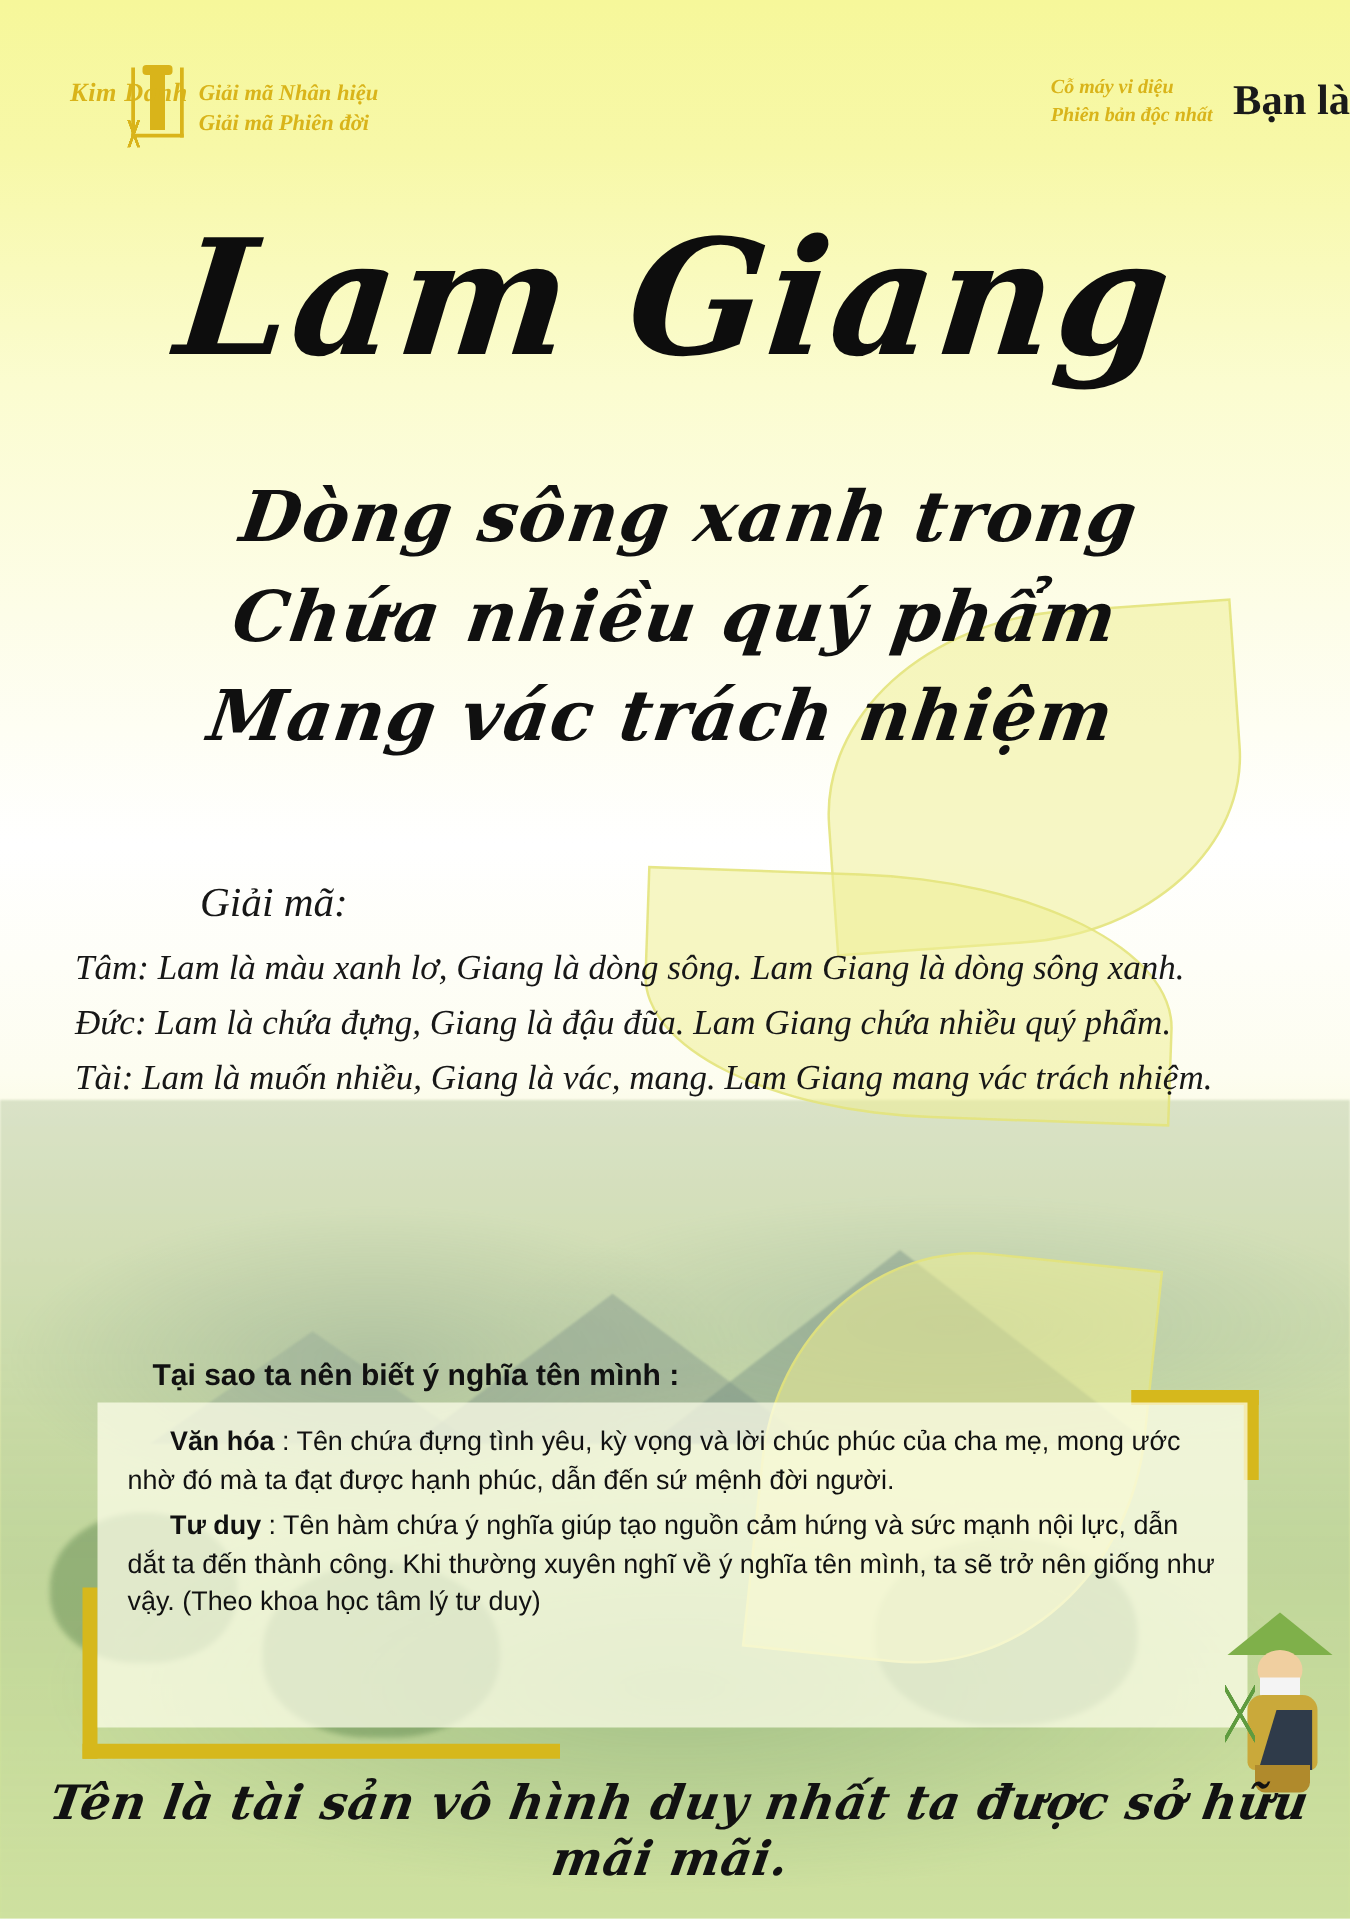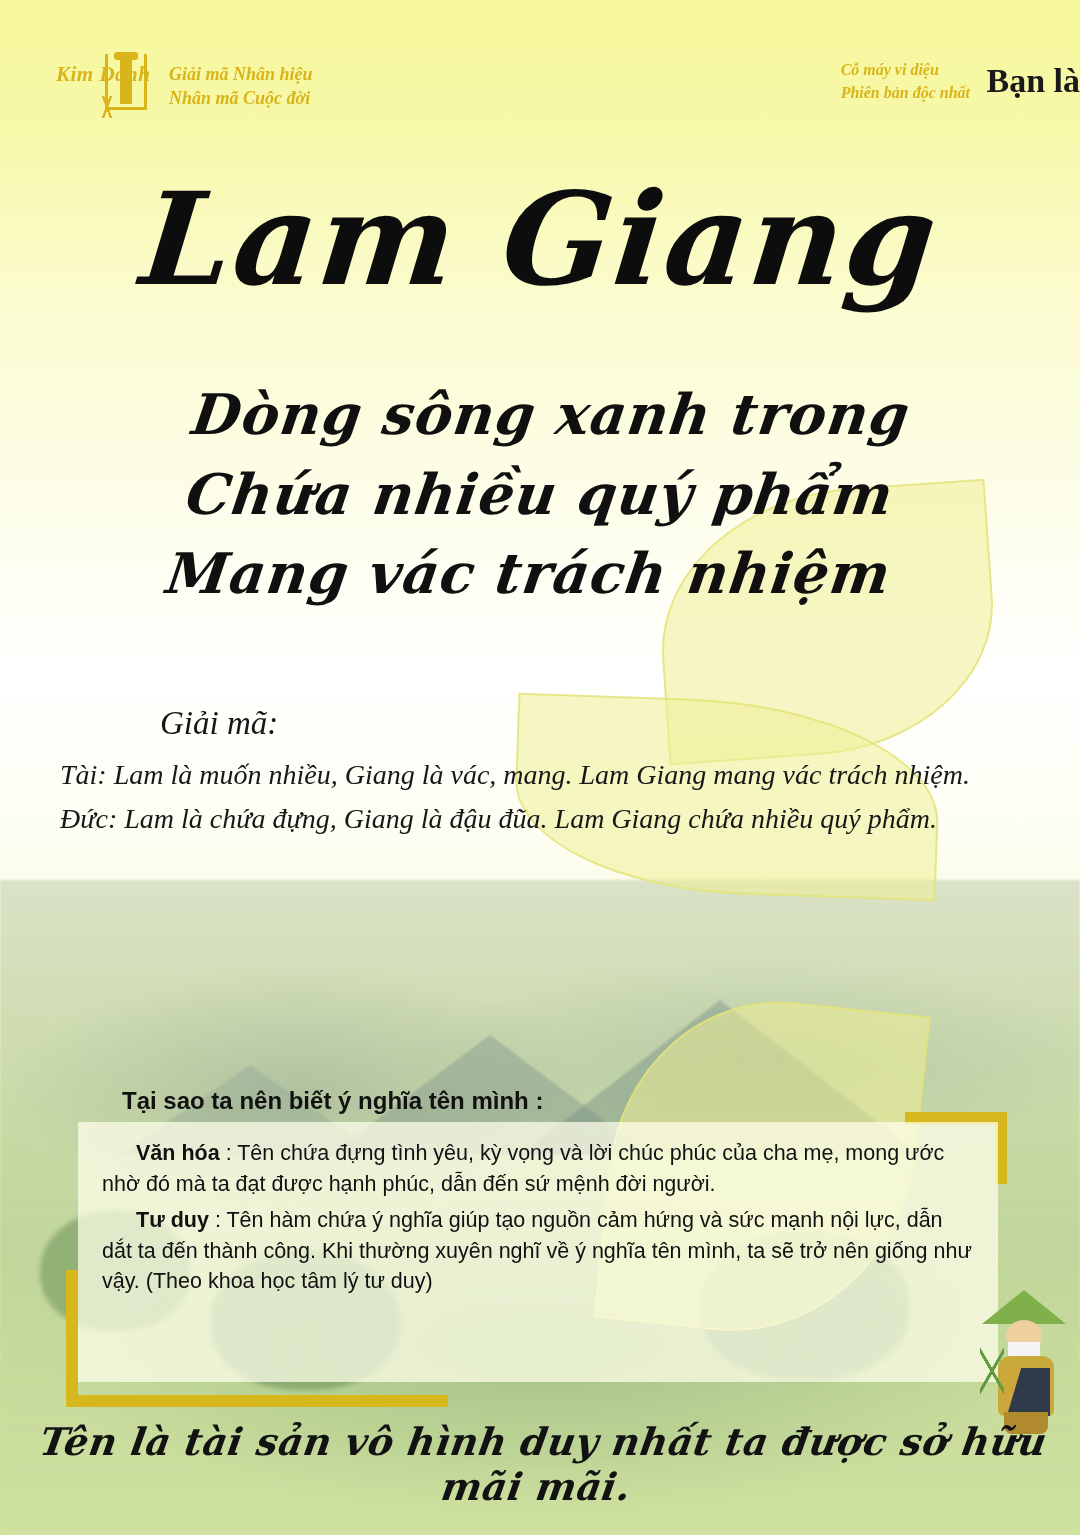--- a/index.html
+++ b/index.html
@@ -94,21 +94,21 @@
     position: absolute;
     top: 0; left: 0; right: 0;
     height: 160px;
   }
   .brand {
     position: absolute;
     left: 95px;
     top: 48px;
     display: flex;
     align-items: center;
-    gap: 12px;
+    gap: 2px;
   }
   .brand-mark {
     width: 62px;
     height: 76px;
     position: relative;
   }
   .brand-mark .frame {
     position: absolute;
     inset: 6px 10px 14px 10px;
     border: 3px solid #d9b41a;
@@ -396,21 +396,21 @@
 
     <div class="brand">
       <div class="brand-mark">
         <div class="frame"></div>
         <div class="pillar"></div>
         <div class="cap"></div>
         <div class="grass"></div>
       </div>
       <div class="brand-slogan">
         <div>Giải mã Nhân hiệu</div>
-        <div>Nhân mã Cuộc đời</div>
+        <div>Giải mã Phiên đời</div>
       </div>
     </div>
     <div class="brand-name">Kim Danh</div>
 
     <div class="header-center">Bạn là</div>
 
     <div class="header-right">
       <div>Cỗ máy vi diệu</div>
       <div>Phiên bản độc nhất</div>
     </div>
@@ -419,22 +419,23 @@
   <div class="name-hero">Lam Giang</div>
 
   <div class="brush-lines">
     <div>Dòng sông xanh trong</div>
     <div>Chứa nhiều quý phẩm</div>
     <div>Mang vác trách nhiệm</div>
   </div>
 
   <div class="decode">
     <div class="decode-title">Giải mã:</div>
+    <p>Tâm: Lam là màu xanh lơ, Giang là dòng sông. Lam Giang là dòng sông xanh.</p>
+    <p>Đức: Lam là chứa đựng, Giang là đậu đũa. Lam Giang chứa nhiều quý phẩm.</p>
     <p>Tài: Lam là muốn nhiều, Giang là vác, mang. Lam Giang mang vác trách nhiệm.</p>
-    <p>Đức: Lam là chứa đựng, Giang là đậu đũa. Lam Giang chứa nhiều quý phẩm.</p>
   </div>
 
   <div class="why-title">Tại sao ta nên biết ý nghĩa tên mình :</div>
 
   <div class="bracket bracket-tr"></div>
   <div class="bracket bracket-bl"></div>
 
   <div class="why-box">
     <p class="ind">
       <span class="k">Văn hóa</span>

